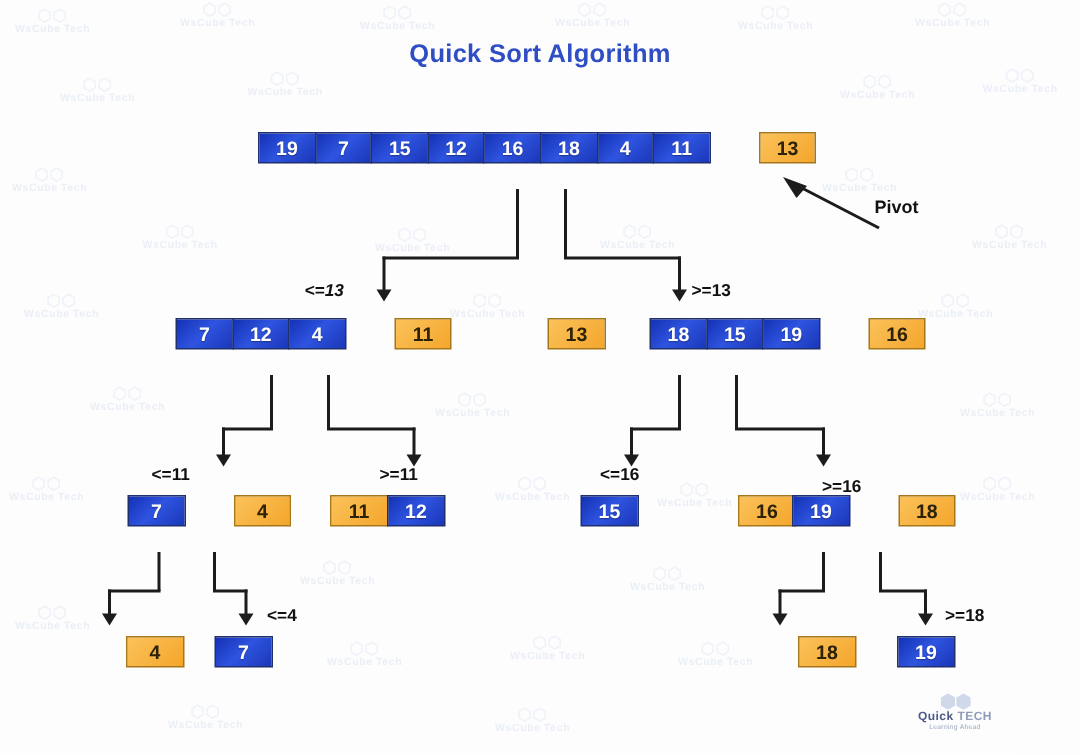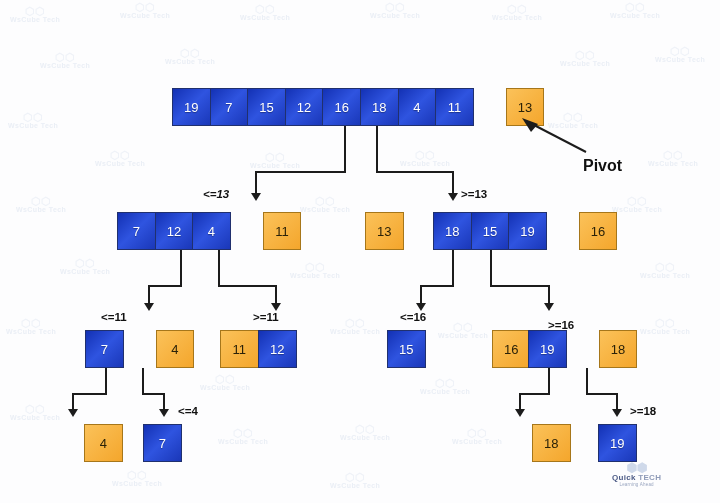--- a/index.html
+++ b/index.html
@@ -53,26 +53,26 @@
   }
 
   
   .row {
     position: absolute;
     display: flex;
   }
   .cell {
     box-sizing: border-box;
     width: 38.6px;
-    height: 38px;
+    height: 21px;
     display: flex;
     align-items: center;
     justify-content: center;
     font-size: 13px;
-    font-weight: 400;
+    font-weight: 700;
     border: 1px solid #20306e;
     margin-left: -1px;
     position: relative;
   }
   .cell:first-child { margin-left: 0; }
   .cell.blue {
     background: linear-gradient(135deg, #1331b4 0%, #2f54e0 48%, #1a37b8 100%);
     color: #ffffff;
     text-shadow: 0 1px 1px rgba(0,0,0,.35);
   }
@@ -105,22 +105,22 @@
     font-size: 11.5px;
     font-weight: 700;
     color: #111111;
     white-space: nowrap;
   }
 
   
   #pivot-label {
     position: absolute;
     left: 583px;
-    top: 157px;
-    font-size: 16px;
+    top: 131px;
+    font-size: 12px;
     font-weight: 700;
     color: #111111;
     text-align: center;
   }
 
   
   #brand {
     position: absolute;
     left: 612px;
     top: 462px;
@@ -188,20 +188,21 @@
 
   <div class="wm" style="left:200px; top:374px;"><span class="wm-hex">⬡⬡</span><span>WsCube Tech</span></div>
   <div class="wm" style="left:420px; top:378px;"><span class="wm-hex">⬡⬡</span><span>WsCube Tech</span></div>
   <div class="wm" style="left:10px;  top:404px;"><span class="wm-hex">⬡⬡</span><span>WsCube Tech</span></div>
   <div class="wm" style="left:218px; top:428px;"><span class="wm-hex">⬡⬡</span><span>WsCube Tech</span></div>
   <div class="wm" style="left:340px; top:424px;"><span class="wm-hex">⬡⬡</span><span>WsCube Tech</span></div>
   <div class="wm" style="left:452px; top:428px;"><span class="wm-hex">⬡⬡</span><span>WsCube Tech</span></div>
   <div class="wm" style="left:112px; top:470px;"><span class="wm-hex">⬡⬡</span><span>WsCube Tech</span></div>
   <div class="wm" style="left:330px; top:472px;"><span class="wm-hex">⬡⬡</span><span>WsCube Tech</span></div>
 
+  <div id="title">Quick Sort Algorithm</div>
 
   <div class="row" style="left:172px; top:88px;">
     <div class="cell blue">19</div>
     <div class="cell blue">7</div>
     <div class="cell blue">15</div>
     <div class="cell blue">12</div>
     <div class="cell blue">16</div>
     <div class="cell blue">18</div>
     <div class="cell blue">4</div>
     <div class="cell blue">11</div>

